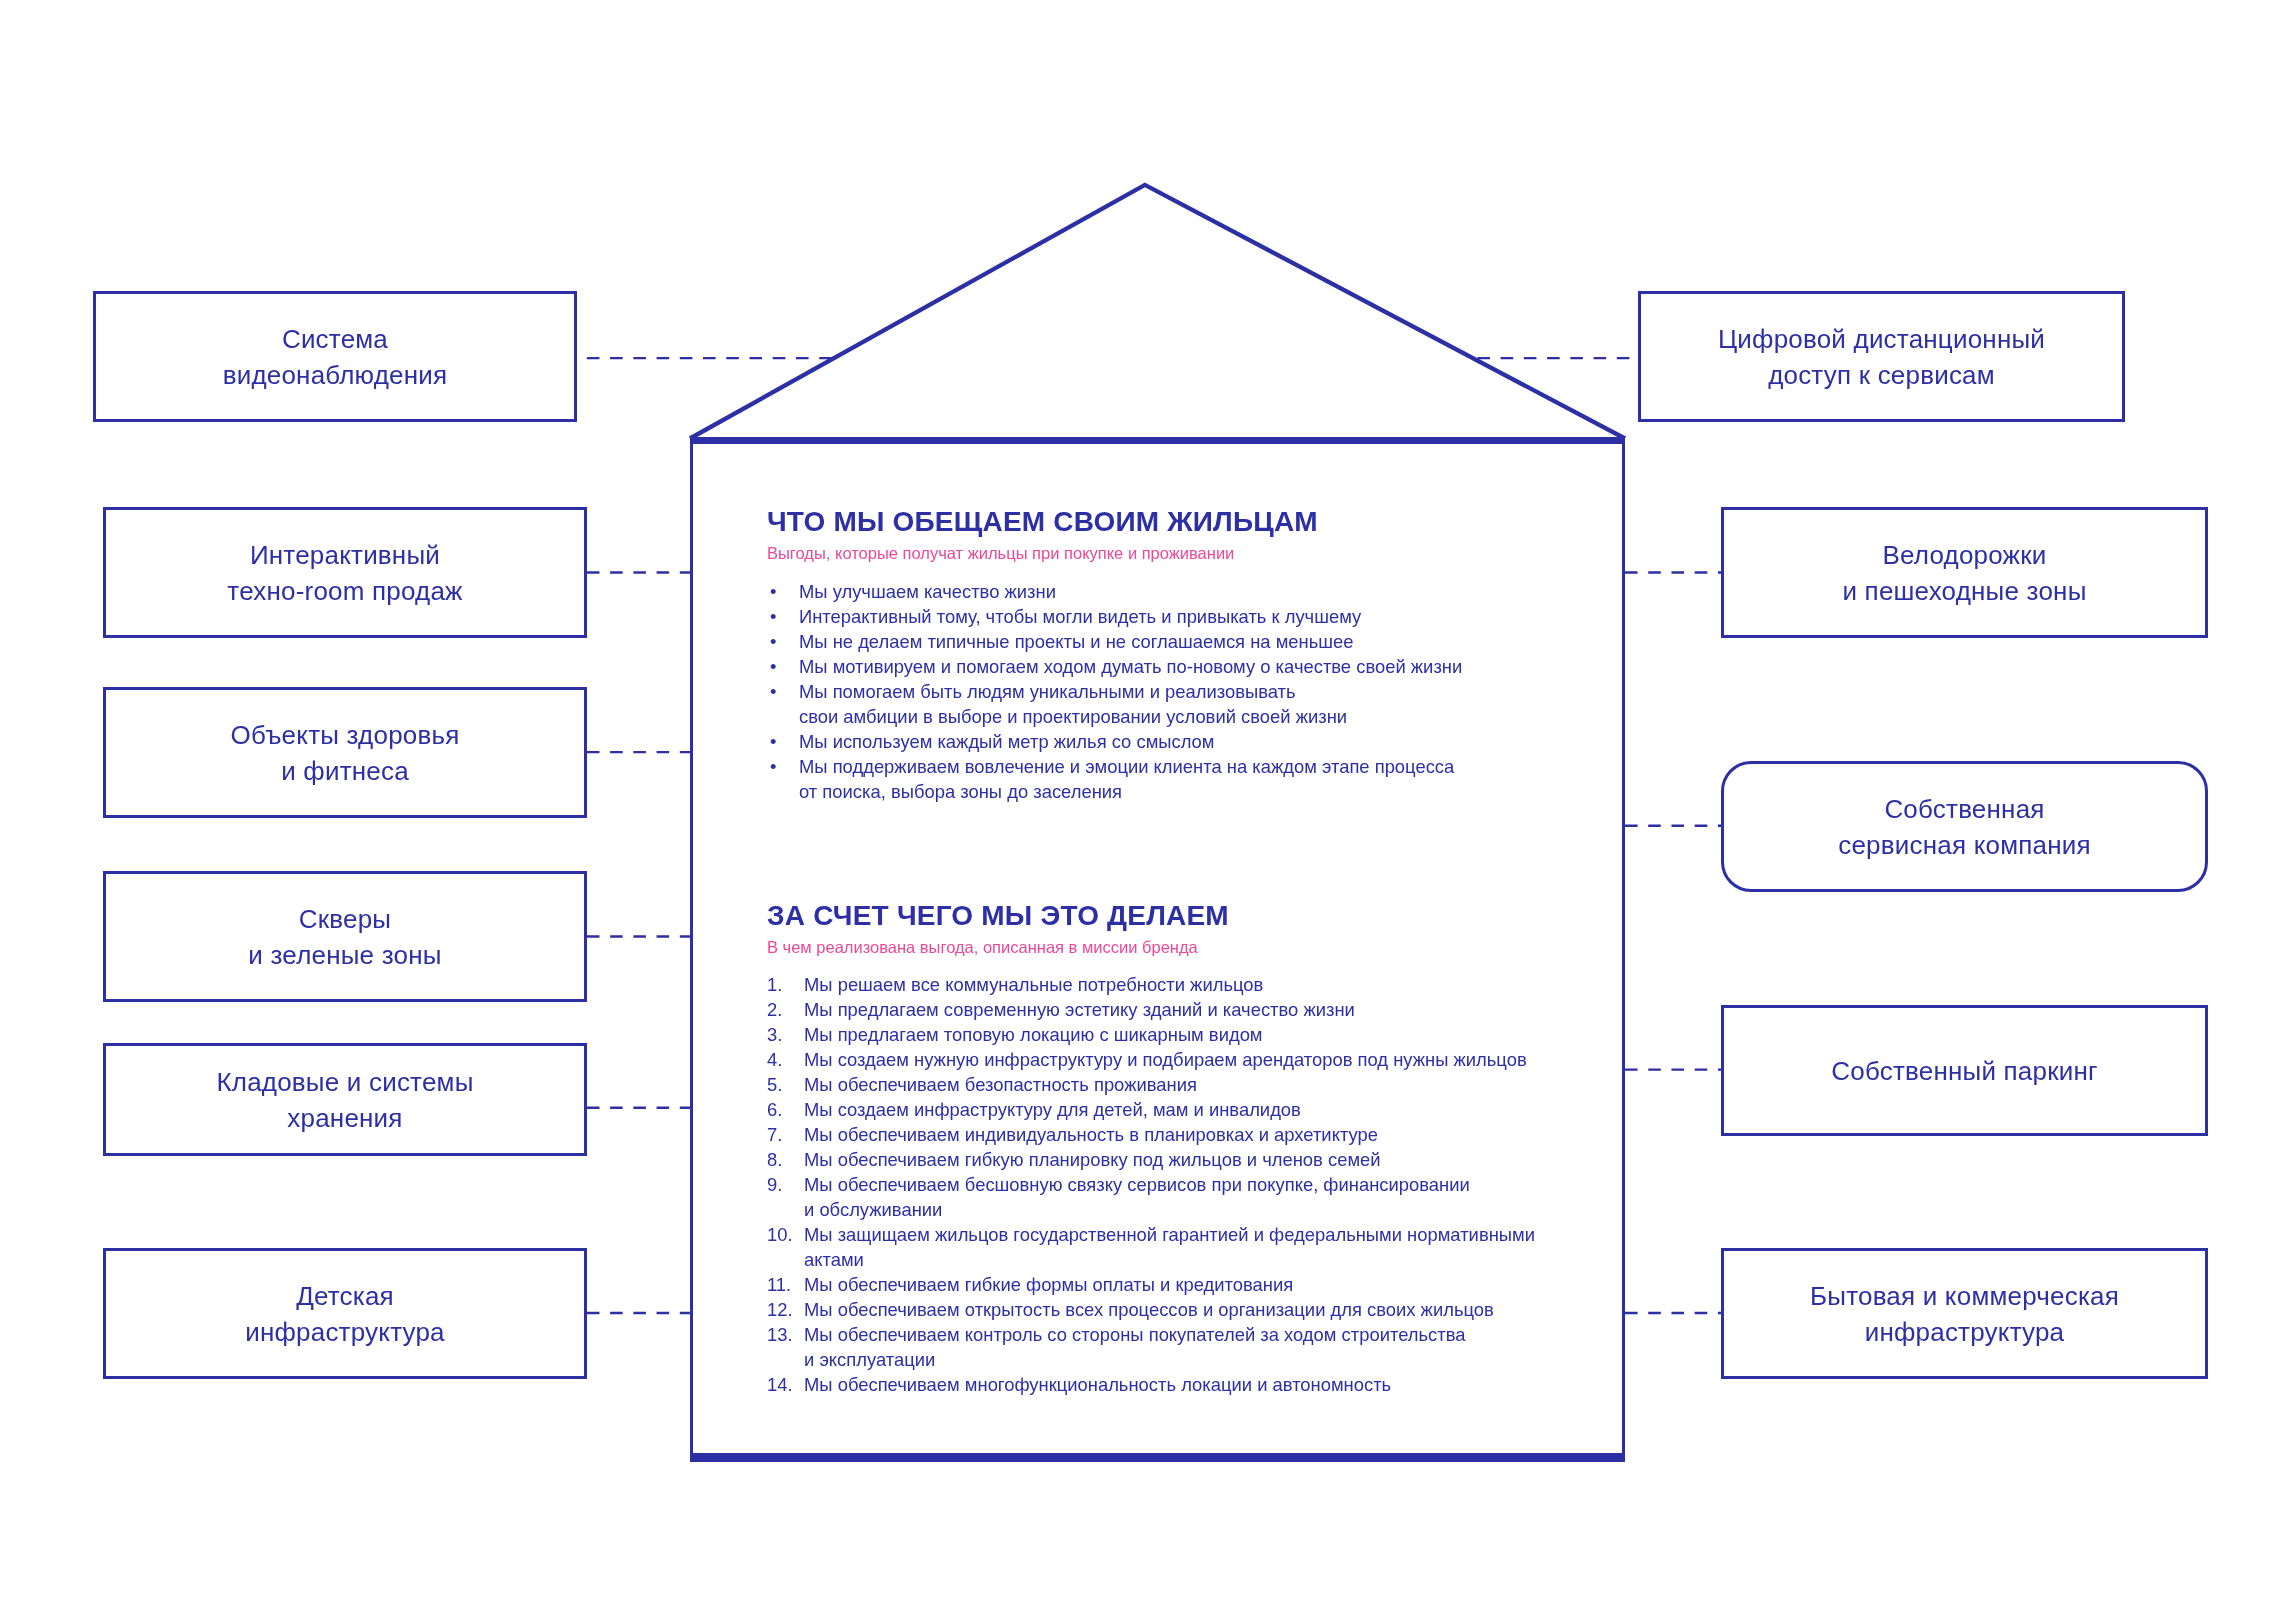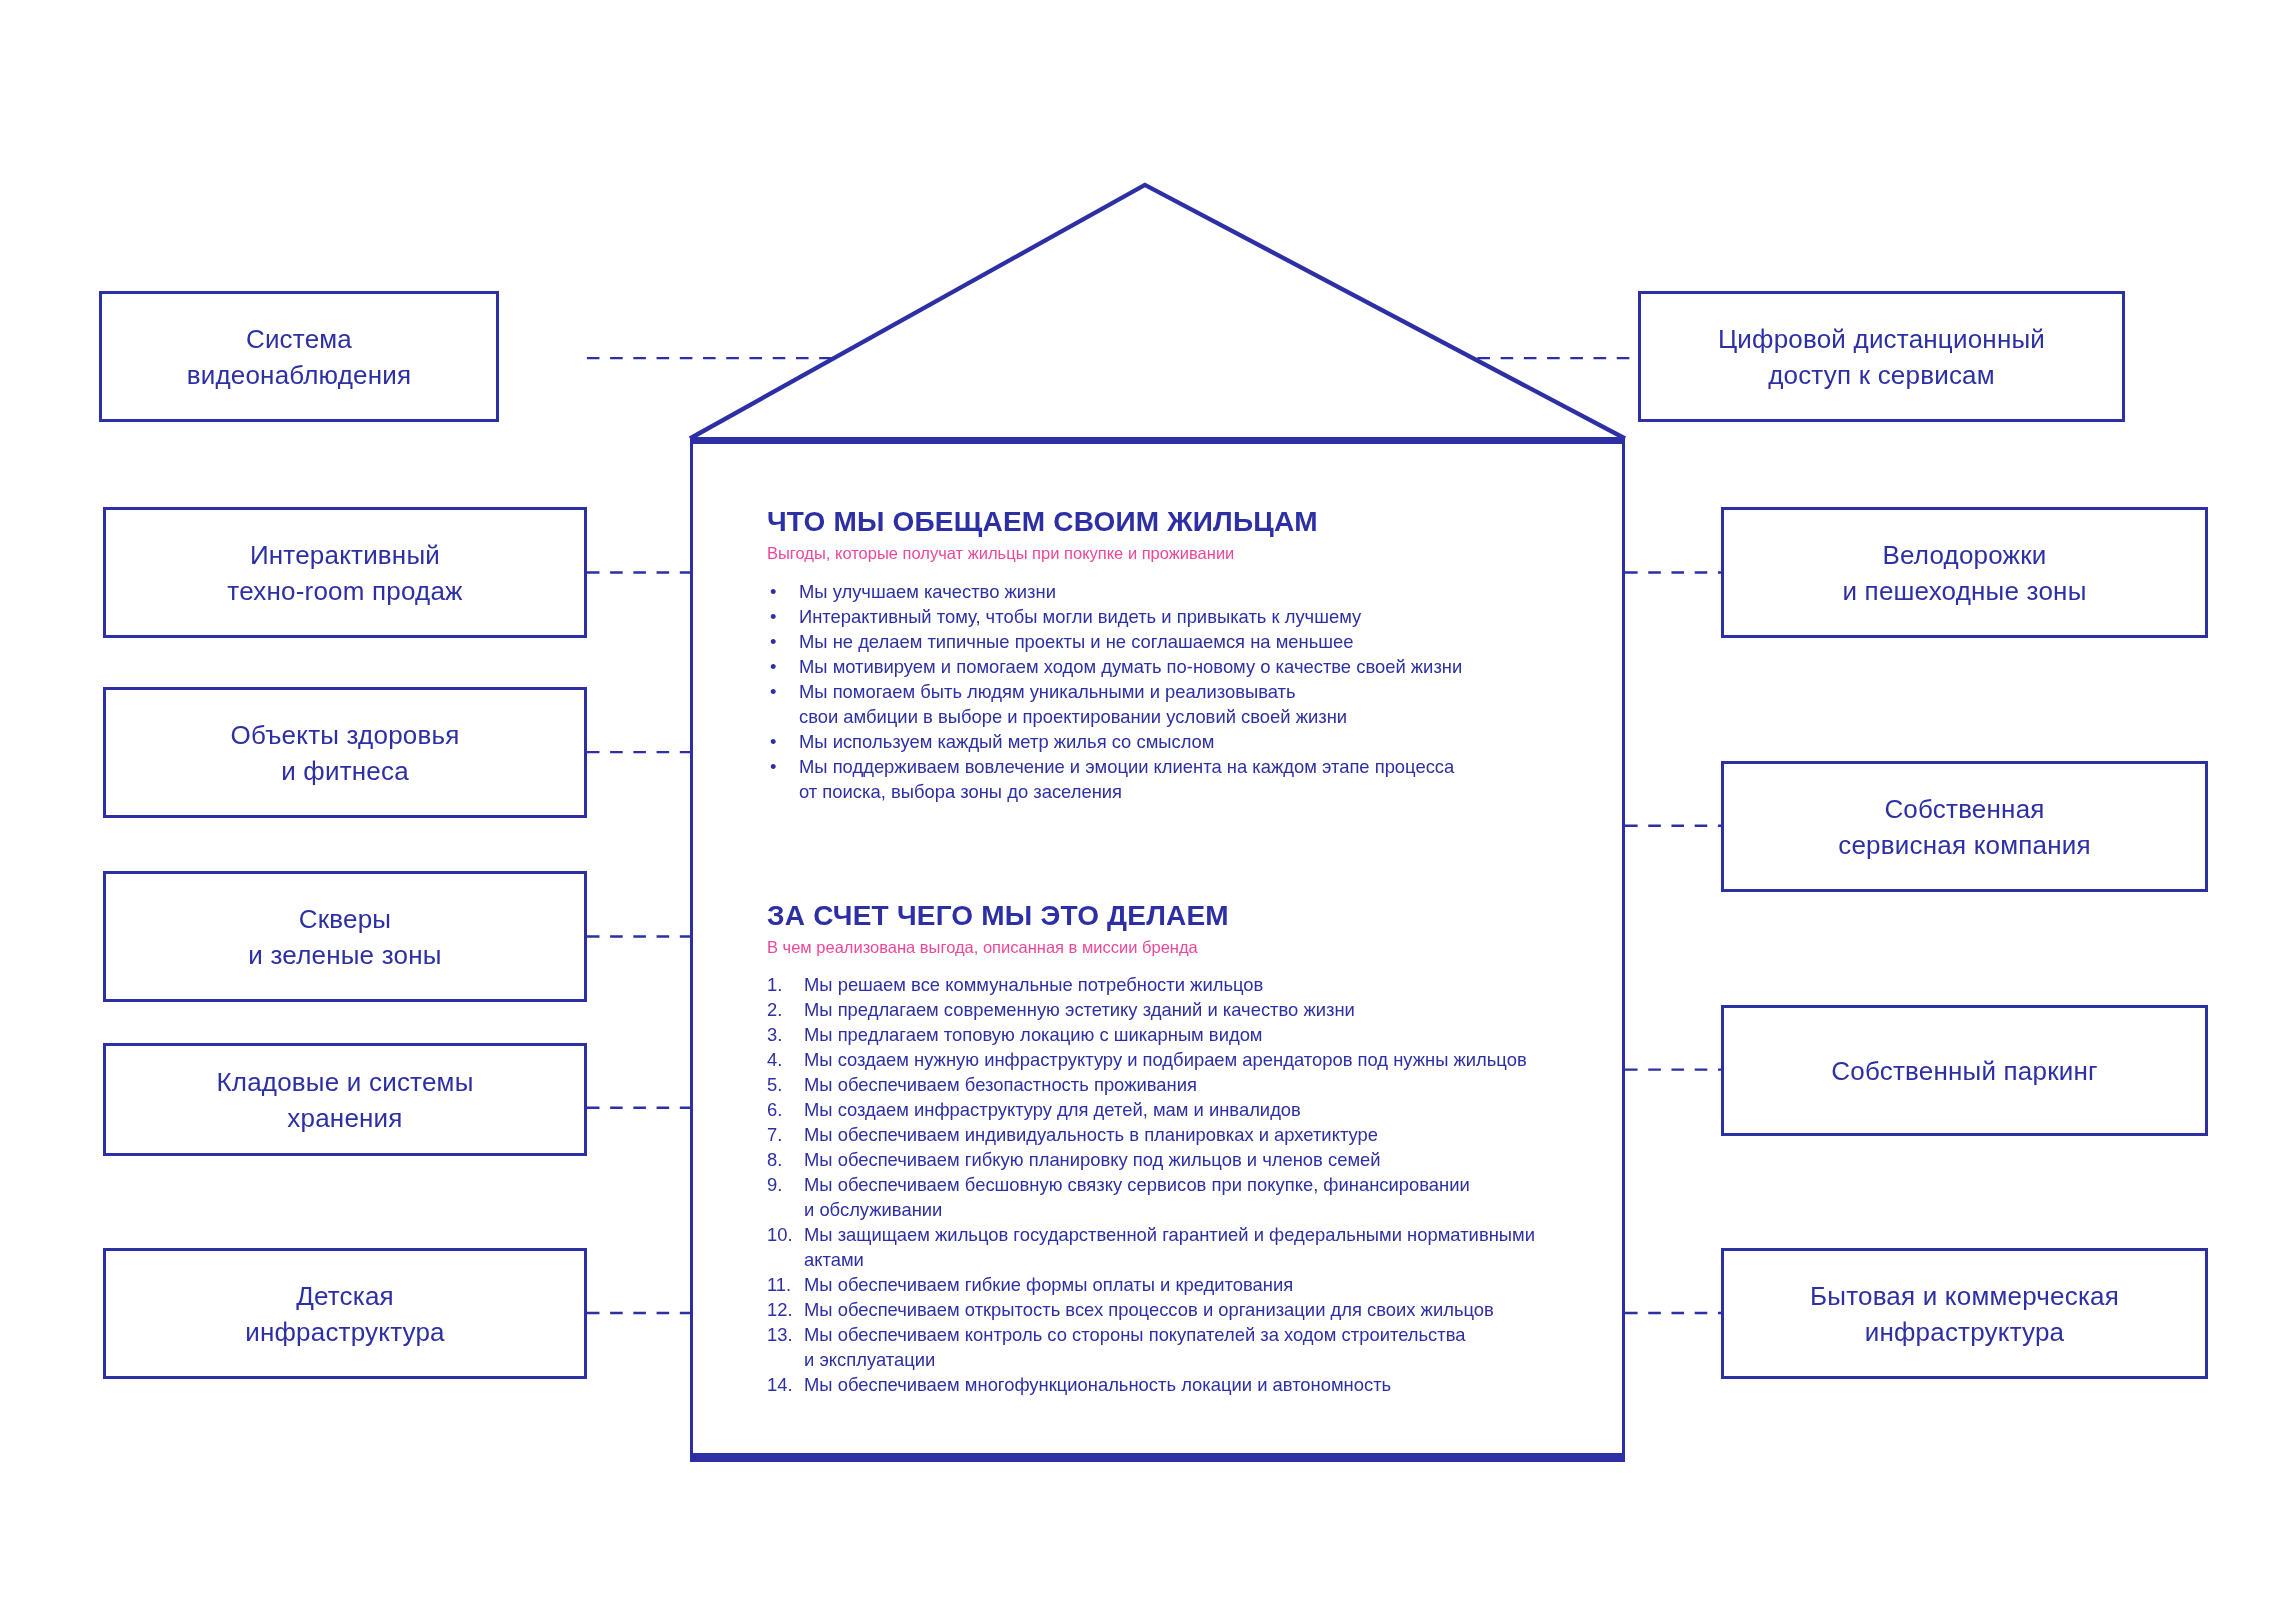--- a/index.html
+++ b/index.html
@@ -103,21 +103,21 @@
     <line x1="1212" y1="2289" x2="1425" y2="2289" stroke="#2D2FA4" stroke-width="5" stroke-dasharray="26 22"></line>
     <line x1="1212" y1="2713" x2="1425" y2="2713" stroke="#2D2FA4" stroke-width="5" stroke-dasharray="26 22"></line>
 
     <line x1="3052" y1="740" x2="3556" y2="740" stroke="#2D2FA4" stroke-width="5" stroke-dasharray="26 22"></line>
     <line x1="3357" y1="1183" x2="3556" y2="1183" stroke="#2D2FA4" stroke-width="5" stroke-dasharray="26 22"></line>
     <line x1="3357" y1="1706" x2="3556" y2="1706" stroke="#2D2FA4" stroke-width="5" stroke-dasharray="26 22"></line>
     <line x1="3357" y1="2210" x2="3556" y2="2210" stroke="#2D2FA4" stroke-width="5" stroke-dasharray="26 22"></line>
     <line x1="3357" y1="2713" x2="3556" y2="2713" stroke="#2D2FA4" stroke-width="5" stroke-dasharray="26 22"></line>
   </svg>
 
-  <div class="sidebox" style="left:99px; top:291px;  width:400px; height:131px;">
+  <div class="sidebox" style="left:93px; top:291px;  width:484px; height:131px;">
     <span class="label">Система
 видеонаблюдения</span>
   </div>
   <div class="sidebox" style="left:103px; top:507px; width:484px; height:131px;">
     <span class="label">Интерактивный
 техно-room продаж</span>
   </div>
   <div class="sidebox" style="left:103px; top:687px; width:484px; height:131px;">
     <span class="label">Объекты здоровья
 и фитнеса</span>
@@ -136,21 +136,21 @@
   </div>
 
   <div class="sidebox" style="left:1638px; top:291px;  width:487px; height:131px;">
     <span class="label">Цифровой дистанционный
 доступ к сервисам</span>
   </div>
   <div class="sidebox" style="left:1721px; top:507px; width:487px; height:131px;">
     <span class="label">Велодорожки
 и пешеходные зоны</span>
   </div>
-  <div class="sidebox" style="left:1721px; top:761px; width:487px; height:131px;">
+  <div class="sidebox" style="left:1721px; top:761px; width:487px; height:131px;border-radius:30px;">
     <span class="label">Собственная
 сервисная компания</span>
   </div>
   <div class="sidebox" style="left:1721px; top:1005px; width:487px; height:131px;">
     <span class="label">Собственный паркинг</span>
   </div>
   <div class="sidebox" style="left:1721px; top:1248px; width:487px; height:131px;align-items:center;">
     <span class="label">Бытовая и коммерческая
 инфраструктура</span>
   </div>

